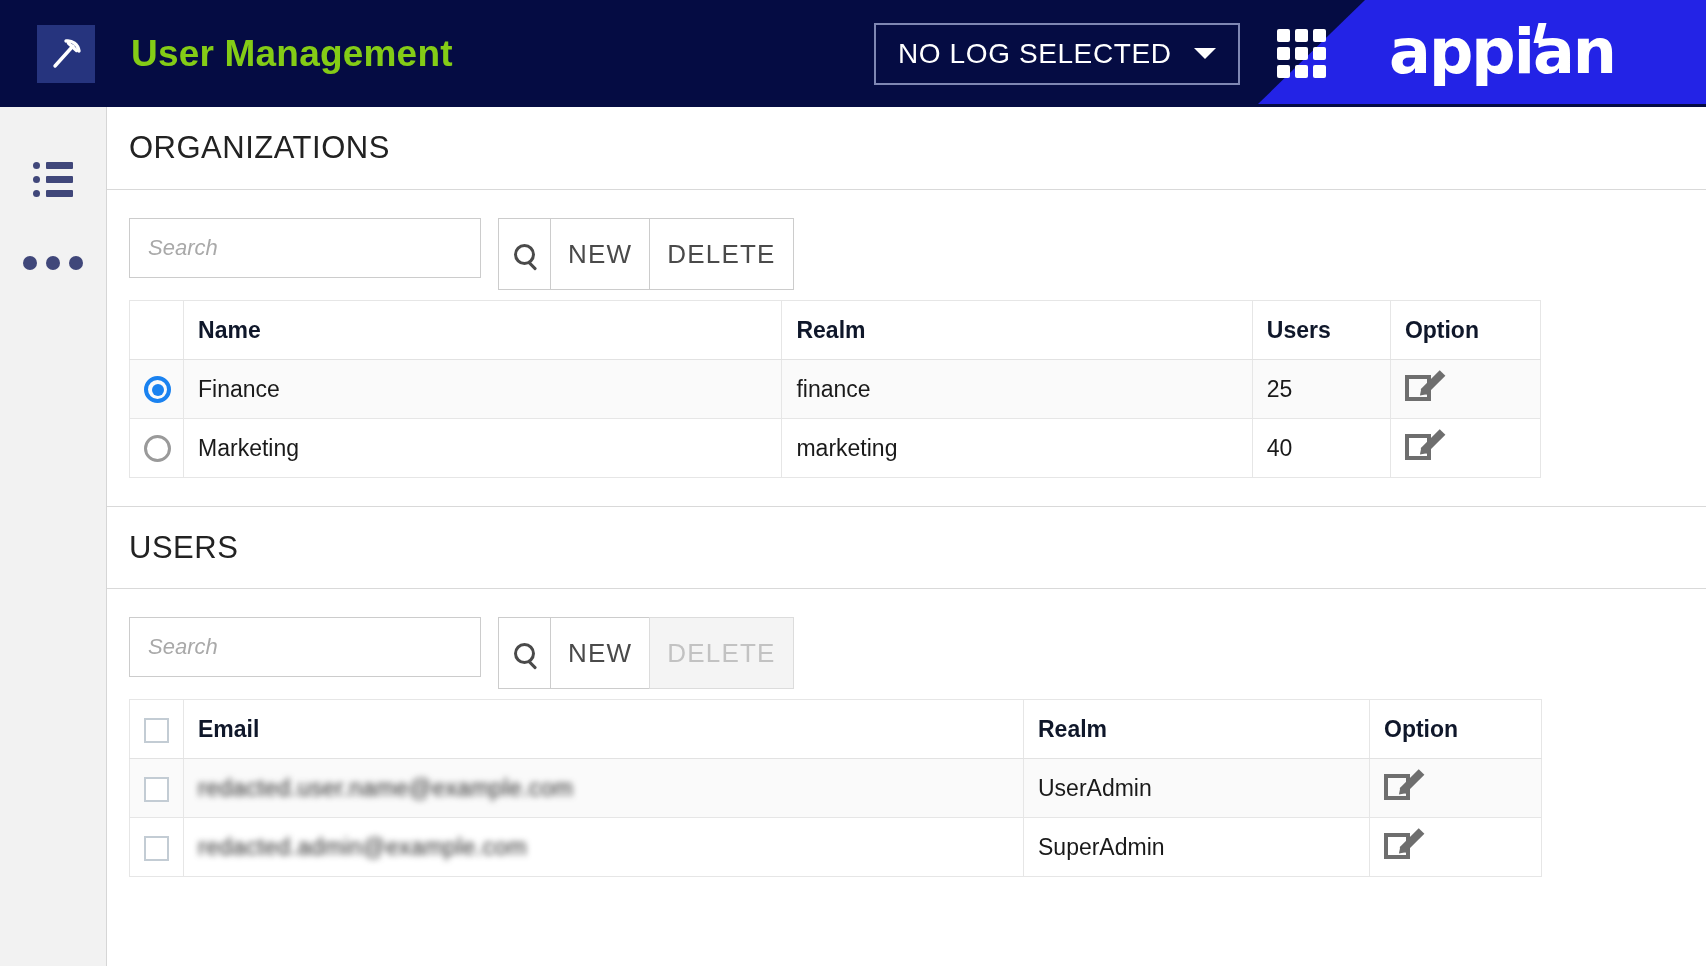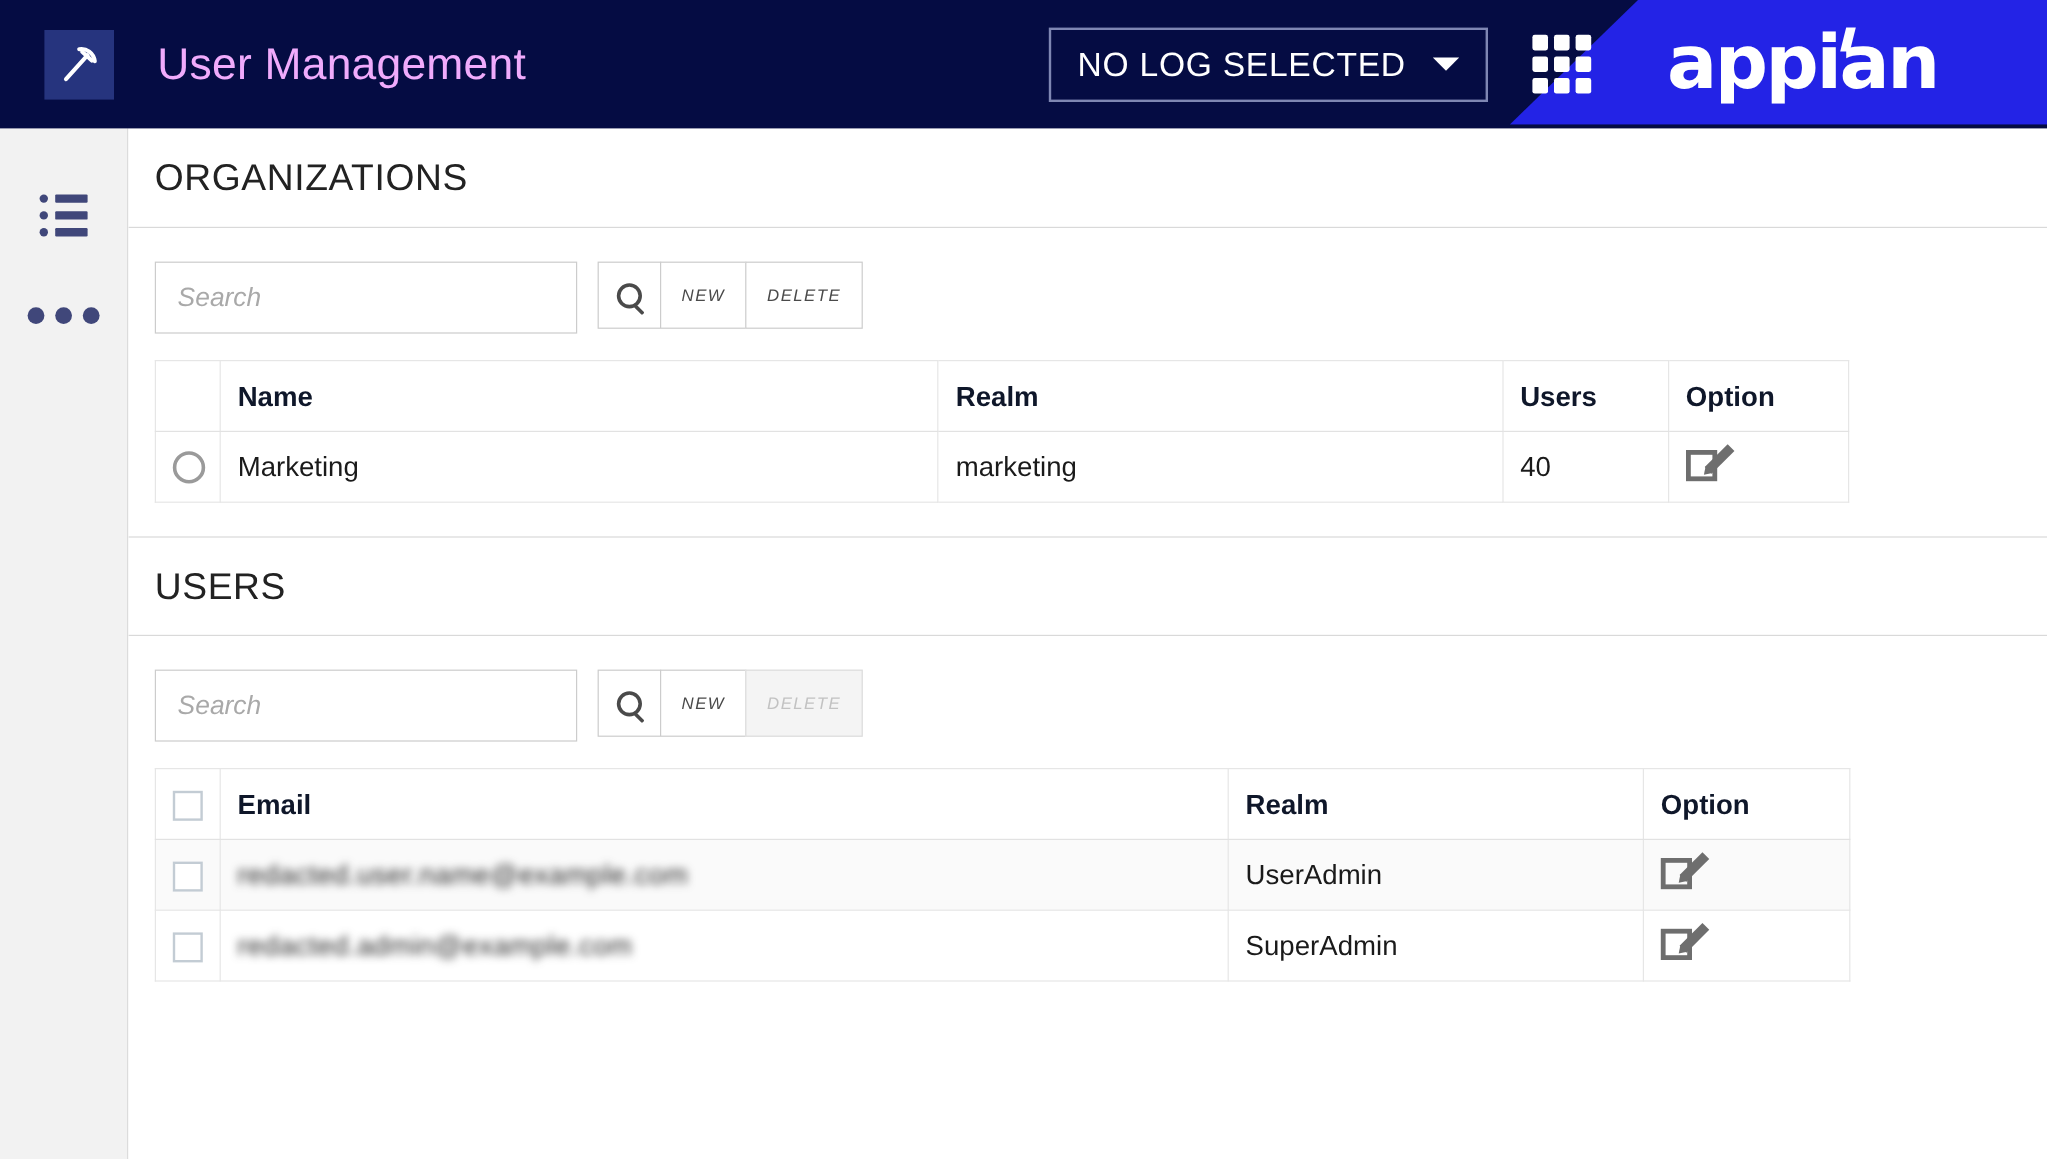--- a/index.html
+++ b/index.html
@@ -52,23 +52,23 @@
     width: 58px; height: 58px;
     background: #26347e;
     margin-left: 37px;
     display: flex;
     align-items: center;
     justify-content: center;
     flex: none;
   }
   .app-title {
     margin-left: 36px;
-    color: #f0abfc;
+    color: #84cc16;
     font-size: 37px;
-    font-weight: 400;
+    font-weight: 700;
     letter-spacing: 0.2px;
     white-space: nowrap;
   }
 
   .topbar-right {
     position: absolute;
     left: 874px;
     top: 0; height: 107px;
     display: flex;
     align-items: center;
@@ -162,35 +162,34 @@
     font-size: 22px;
     font-style: italic;
     color: #222;
     background: #fff;
     font-family: "Liberation Sans", sans-serif;
     outline: none;
   }
   .search-input::placeholder { color: #a9a9a9; font-style: italic; }
   .btn-group { display: flex; margin-left: 17px; gap: 0; }
   .tbtn {
-    height: 56px;
+    height: 72px;
     min-width: 53px;
     border: 1px solid #cccccc;
     background: #ffffff;
     color: #4a4a4a;
-    font-size: 14px;
+    font-size: 26px;
     letter-spacing: 1.2px;
     display: flex;
     align-items: center;
     justify-content: center;
     padding: 0 17px;
     cursor: pointer;
     font-family: "Liberation Sans", sans-serif;
     margin-right: -1px;
-    font-style: italic;
   }
   .tbtn.icon-btn { padding: 0; width: 53px; }
   .tbtn.disabled {
     background: #f4f4f4;
     color: #c2c2c2;
     border-color: #dcdcdc;
     cursor: default;
   }
 
   .magnifier {
@@ -393,20 +392,31 @@
         <thead>
           <tr>
             <th class="sel-cell"></th>
             <th style="width:598px">Name</th>
             <th style="width:470px">Realm</th>
             <th style="width:138px">Users</th>
             <th class="opt-cell">Option</th>
           </tr>
         </thead>
         <tbody>
+          <tr class="odd">
+            <td class="sel-cell">
+              <span class="radio on"></span>
+            </td>
+            <td>Finance</td>
+            <td>finance</td>
+            <td>25</td>
+            <td class="opt-cell">
+              <span class="edit-icon"><span class="sq"></span><span class="pen"></span></span>
+            </td>
+          </tr>
           <tr class="even">
             <td class="sel-cell">
               <span class="radio"></span>
             </td>
             <td>Marketing</td>
             <td>marketing</td>
             <td>40</td>
             <td class="opt-cell">
               <span class="edit-icon"><span class="sq"></span><span class="pen"></span></span>
             </td>

